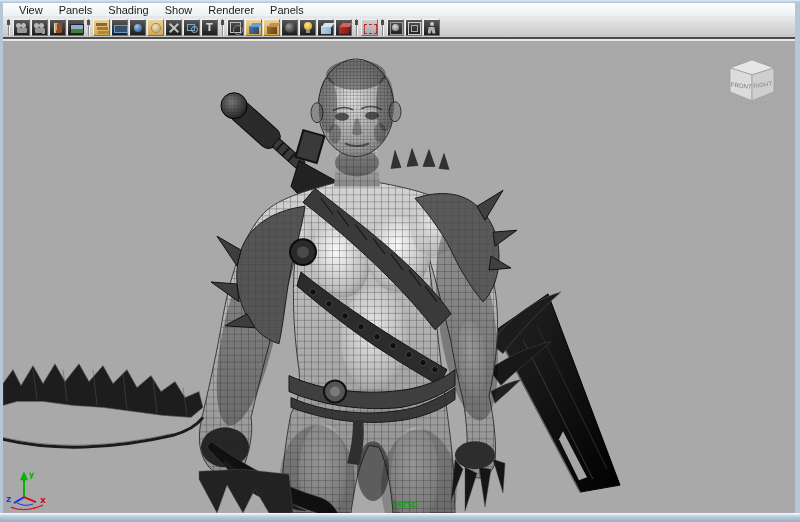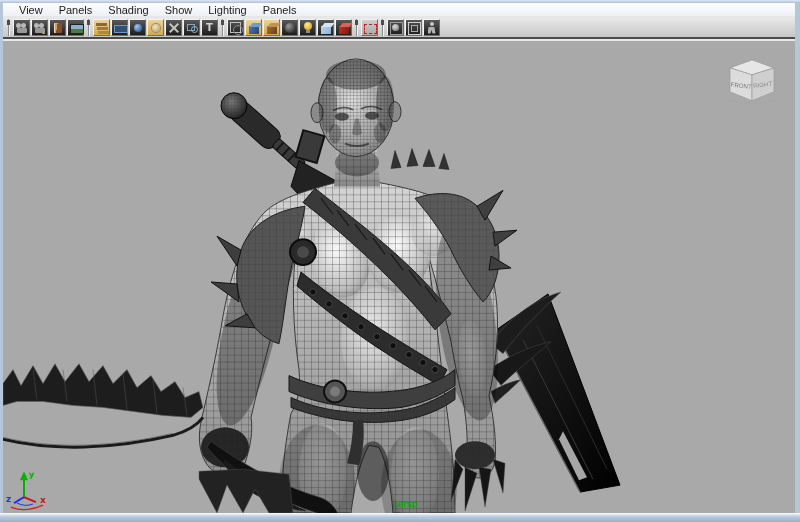--- a/index.html
+++ b/index.html
@@ -83,21 +83,21 @@
 
 <div class="window">
   <div class="wborder-top"></div>
   <div class="inner">
 
     <div class="menubar">
       <span class="menu-item">View</span>
       <span class="menu-item">Panels</span>
       <span class="menu-item">Shading</span>
       <span class="menu-item">Show</span>
-      <span class="menu-item">Lighting</span>
+      <span class="menu-item">Renderer</span>
       <span class="menu-item">Panels</span>
     </div>
 
     <div class="toolbar" id="toolbar">
         <div class="tsep"></div>
         <div class="tbtn">
           <i class="g g-cam"></i>
         </div>
         <div class="tbtn">
           <i class="g g-camlock"></i>

